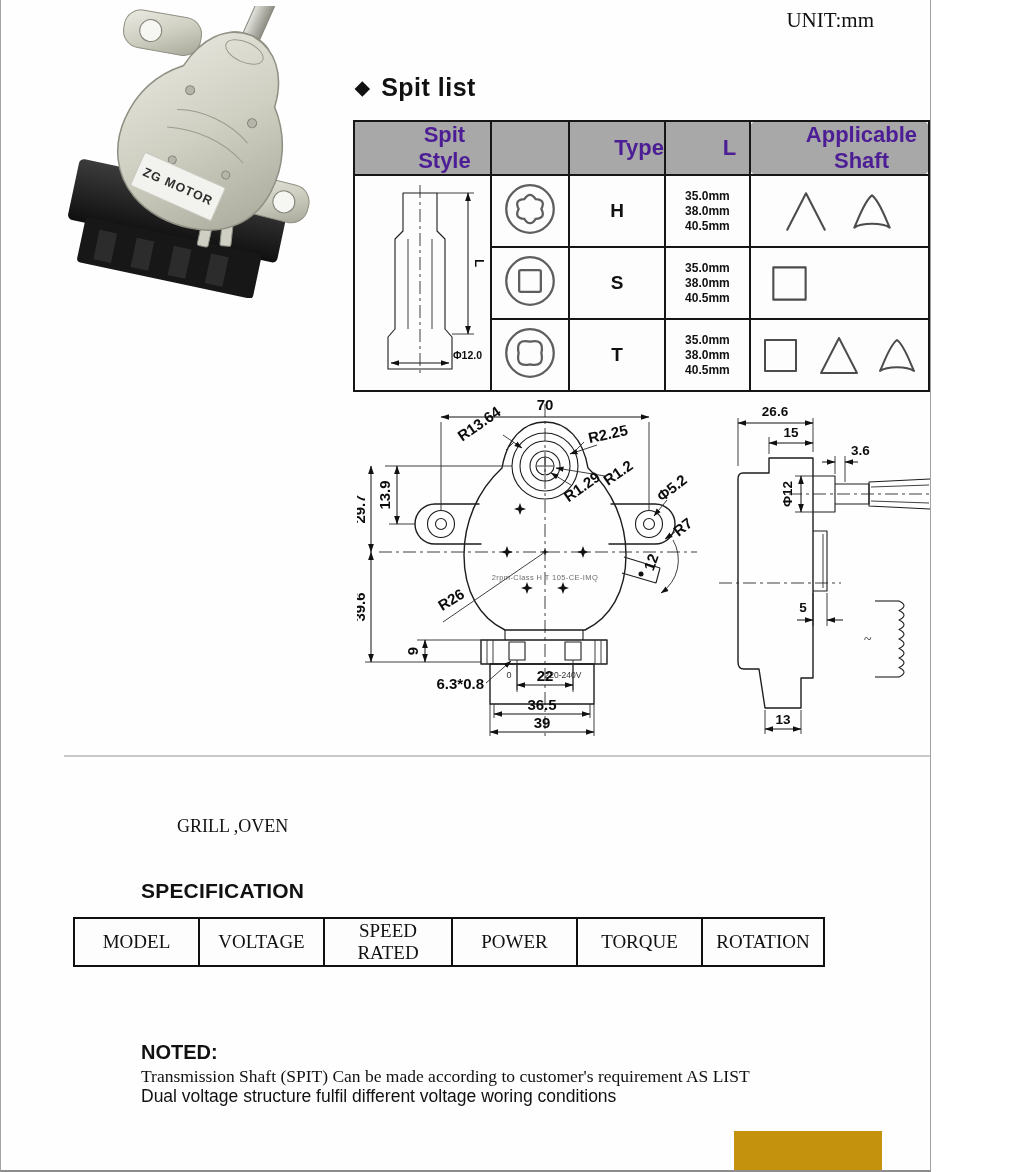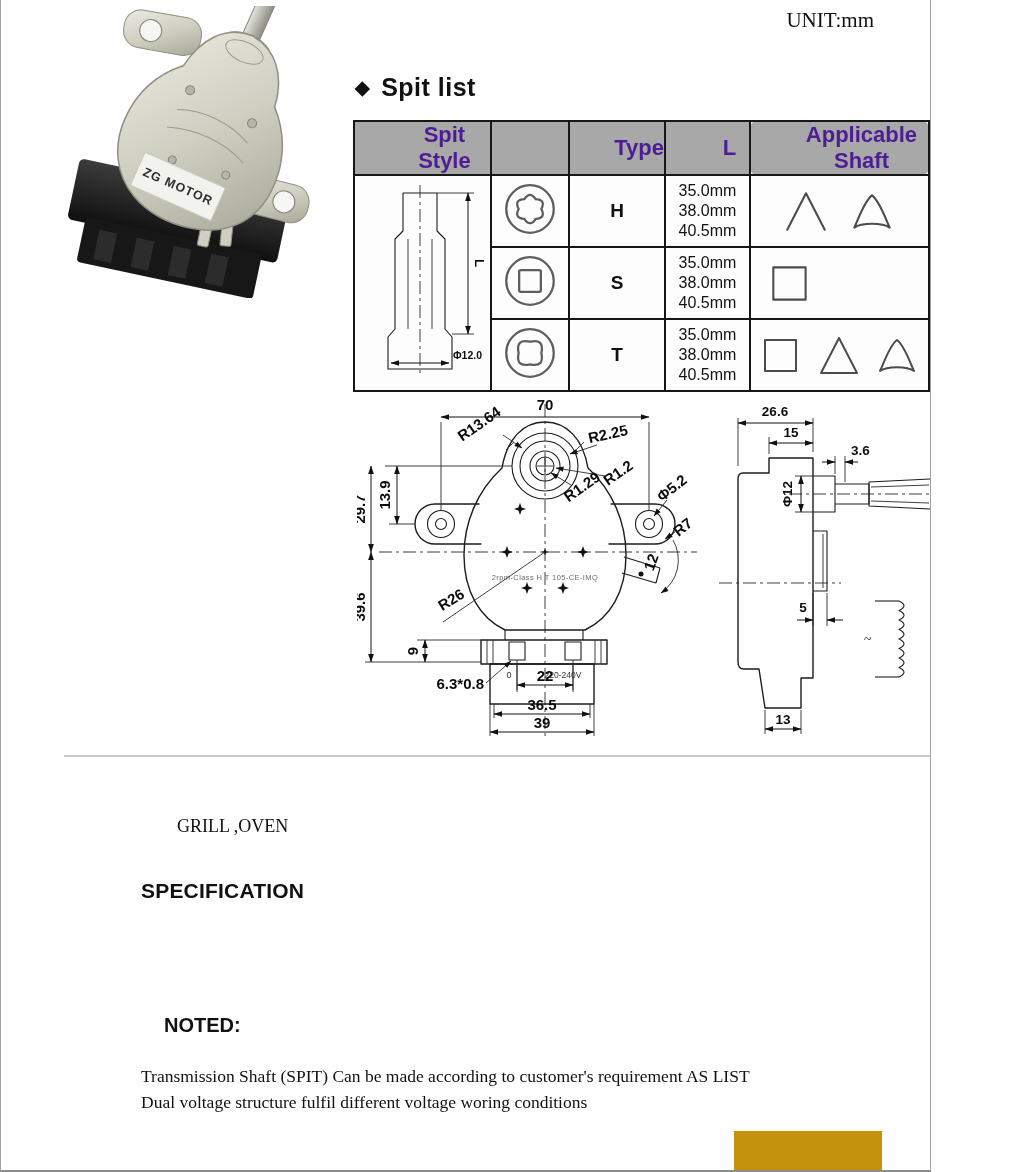--- a/index.html
+++ b/index.html
@@ -12,37 +12,37 @@
   .spit-heading { position:absolute; left:354px; top:73px; display:flex; align-items:center; gap:11px;
                   font-size:25px; font-weight:bold; letter-spacing:.5px; }
   .spit-heading .diamond { font-size:19px; line-height:1; }
 
   .spit-table { position:absolute; left:352px; top:120px; border-collapse:collapse; table-layout:fixed; }
   .spit-table th, .spit-table td { border:2px solid #161616; text-align:center; vertical-align:middle; padding:0; }
   .spit-table th { height:38px; font-size:22px; font-weight:bold; color:#4c1d95;padding-left:44px; }
   .spit-table td { height:70px; background:#fdfdfd; }
   .style-cell { background:#fdfdfd; }
   .type-letter { font-size:19px; font-weight:bold; }
-  .lvals { font-size:16px; font-weight:normal; line-height:1.25; }
+  .lvals { font-size:12px; font-weight:bold; line-height:1.25; }
   .shapes { display:flex; align-items:center; justify-content:center; gap:16px; }
   .shapes-left { display:flex; align-items:center; justify-content:flex-start; padding-left:14px; }
 
   .divider { position:absolute; left:63px; top:755px; width:892px; height:2px; background:#c9c9c9; }
 
   .h-app   { position:absolute; left:140px; top:790px; font-size:20px; font-weight:bold; letter-spacing:.2px; }
   .app-val { position:absolute; left:140px; top:816px; font-family:"Liberation Serif",serif; font-size:18px;margin-left:36px; }
   .h-spec  { position:absolute; left:140px; top:879px; font-size:21px; font-weight:bold; letter-spacing:.2px; }
 
   .spec-table { position:absolute; left:72px; top:917px; border-collapse:collapse; table-layout:fixed;
                 font-family:"Liberation Serif",serif; font-size:19px; }
   .spec-table td { border:2px solid #101010; text-align:center; height:31px; background:#fdfdfd; }
 
-  .h-noted  { position:absolute; left:140px; top:1014px; font-size:20px; font-weight:bold;margin-left:23px; }
+  .h-noted  { position:absolute; left:140px; top:1041px; font-size:20px; font-weight:bold; }
   .noted-1  { position:absolute; left:140px; top:1066px; font-family:"Liberation Serif",serif; font-size:17.5px;text-align:center; }
-  .noted-2  { position:absolute; left:140px; top:1086px; font-family:Liberation Serif, serif; font-size:17.5px;margin-top:6px; }
+  .noted-2  { position:absolute; left:140px; top:1086px; font-family:Liberation Sans, sans-serif; font-size:17.5px; }
 
   .gold-rect { position:absolute; left:733px; top:1131px; width:148px; height:41px; }
 
   
   .photo-svg { position:absolute; left:56px; top:6px; }
   .front-svg { position:absolute; left:356px; top:392px; }
   .side-svg  { position:absolute; left:700px; top:396px; }
 
   svg .ol   { fill:none; stroke:#1d1d1d; stroke-width:1.4; stroke-linejoin:round; stroke-linecap:round; }
   svg .ol2  { fill:none; stroke:#1d1d1d; stroke-width:1.1; stroke-linejoin:round; }
@@ -392,20 +392,28 @@
   <table class="spec-table">
     <colgroup>
         <col style="width:125px">
         <col style="width:125px">
         <col style="width:128px">
         <col style="width:125px">
         <col style="width:125px">
         <col style="width:122px">
       </colgroup>
     <tbody>
+        <tr>
+      <td>MODEL</td>
+      <td>VOLTAGE</td>
+      <td>SPEED RATED</td>
+      <td>POWER</td>
+      <td>TORQUE</td>
+      <td>ROTATION</td>
+    </tr>
   </tbody>
     </table>
 
   <div class="h-noted">NOTED:</div>
   <div class="noted-1">Transmission Shaft (SPIT) Can be made according to customer's requirement AS LIST</div>
   <div class="noted-2">Dual voltage structure fulfil different voltage woring conditions</div>
 
   <div class="gold-rect" style="background-color: rgb(197, 146, 14);"></div>
 
 </div>

